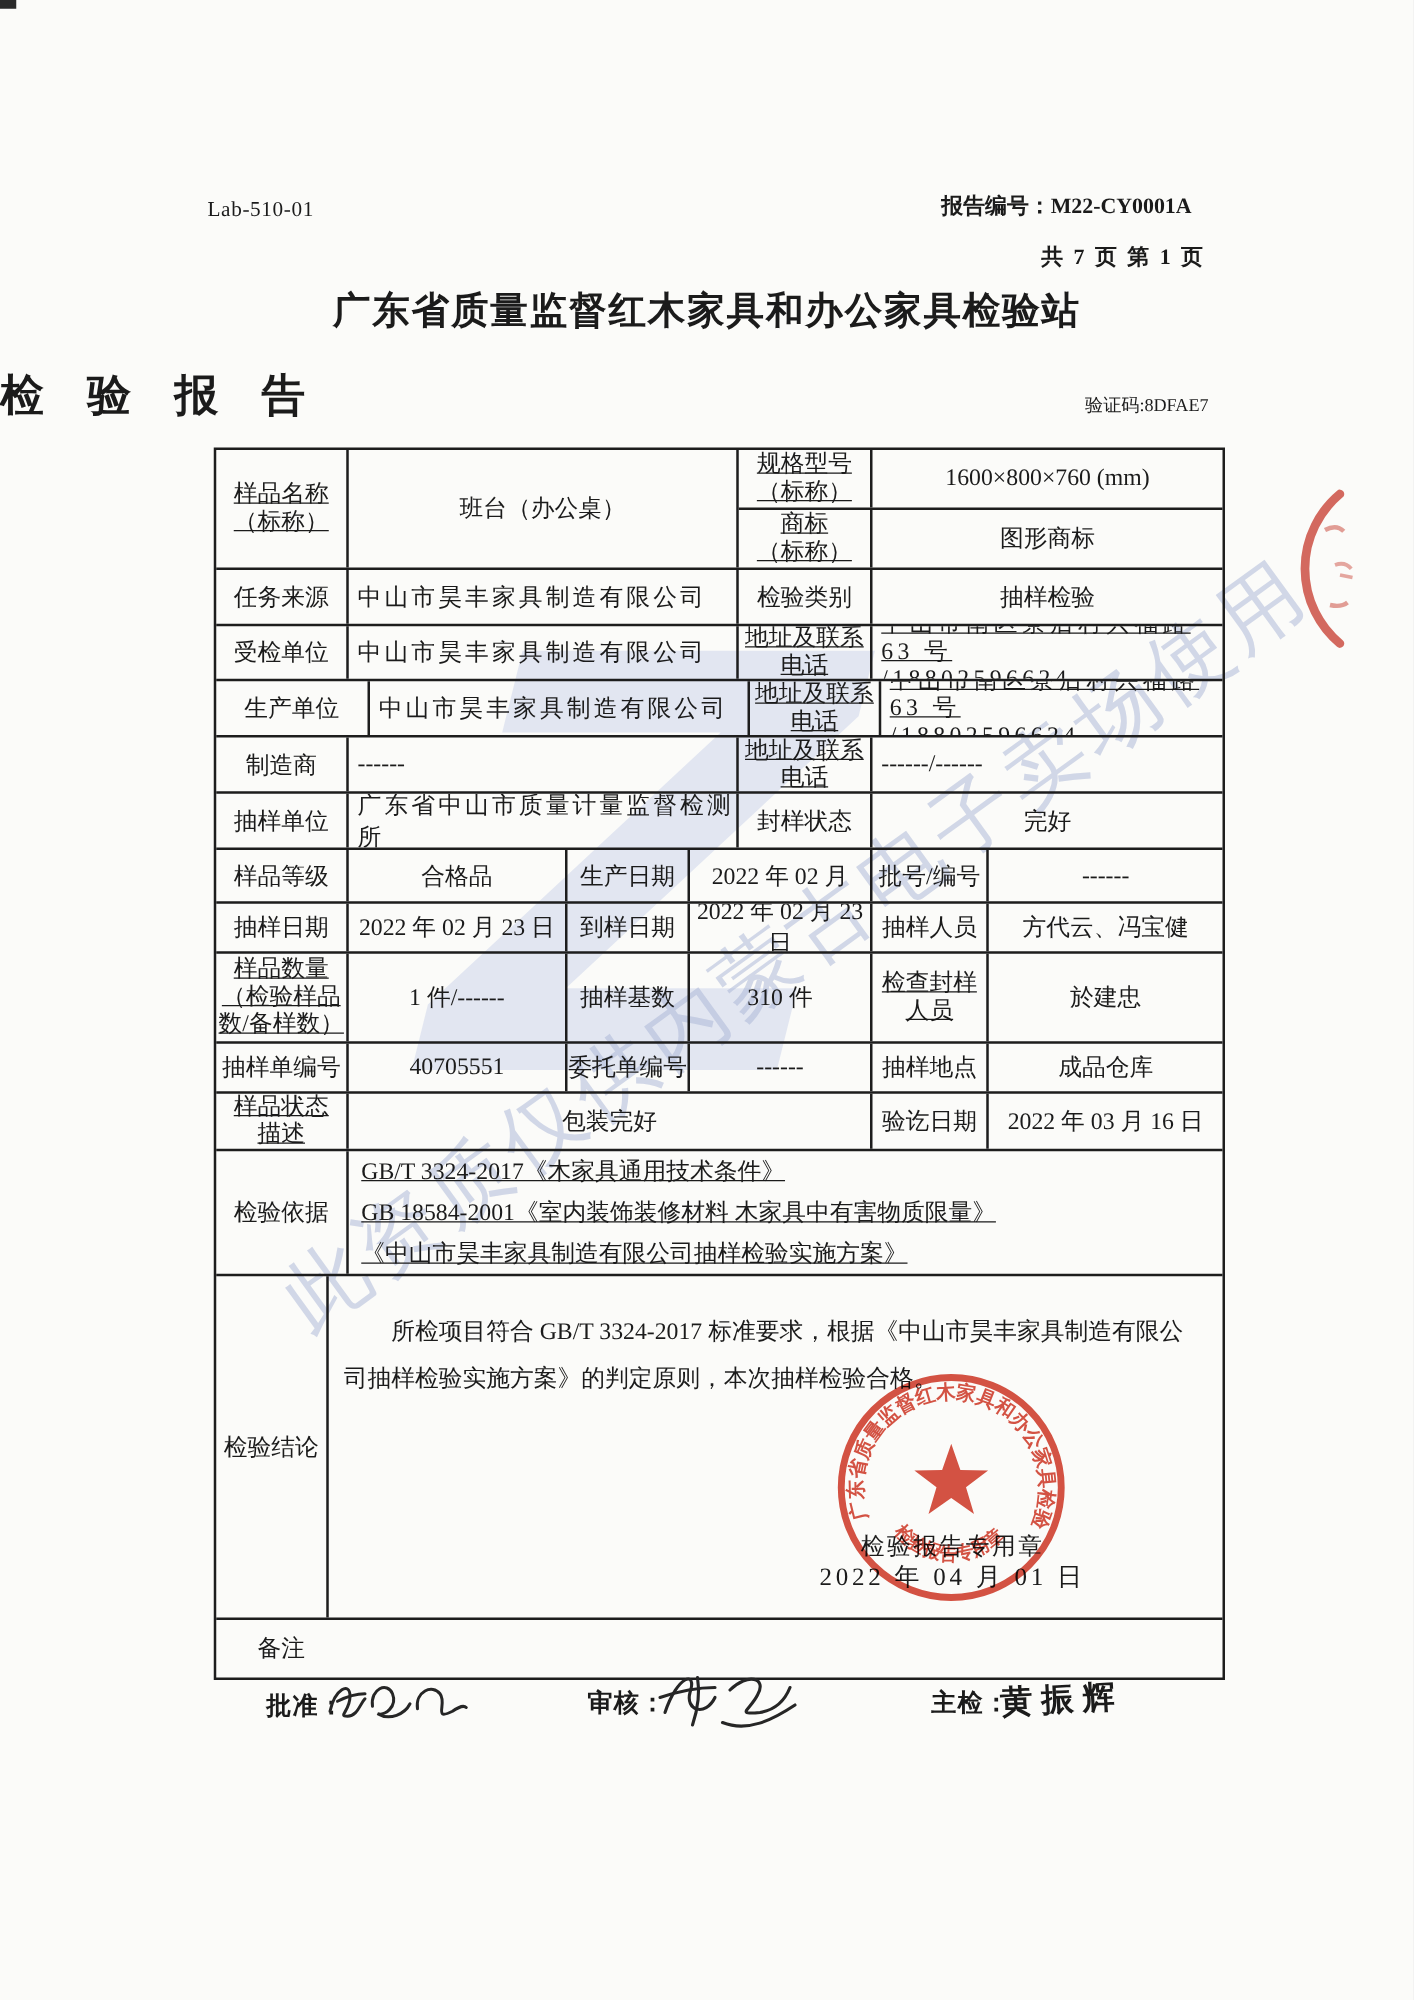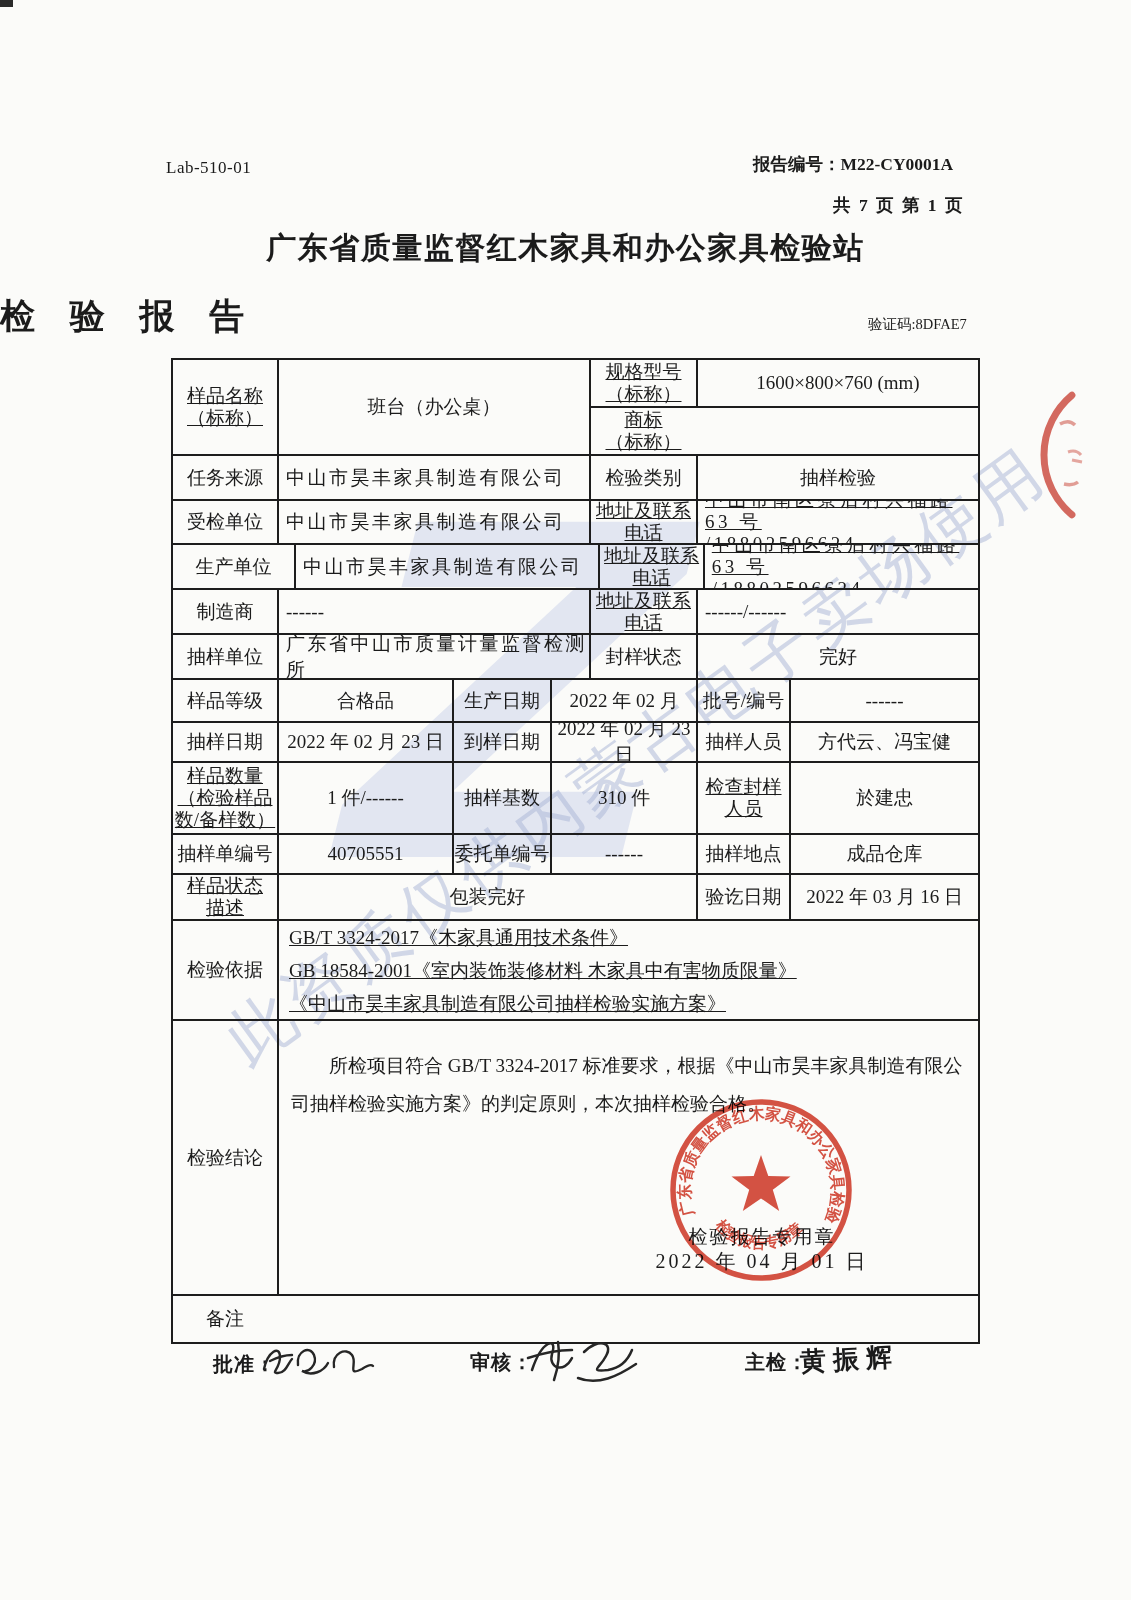--- a/index.html
+++ b/index.html
@@ -99,20 +99,21 @@
       <div class="c bl" style="width:312px">班台（办公桌）</div>
       <div class="colwrap bl" style="width:389px">
         <div class="subrow" style="height:46px">
           <div class="c ml" style="width:105px">规格型号
 （标称）</div>
           <div class="c bl flex1">1600×800×760 (mm)</div>
         </div>
         <div class="subrow bt" style="height:48px">
           <div class="c ml" style="width:105px">商标
 （标称）</div>
+          <div class="c bl flex1">图形商标</div>
         </div>
       </div>
     </div>
 
     <div class="row" style="height:45px">
       <div class="c" style="width:104px">任务来源</div>
       <div class="c bl left ls2" style="width:312px">中山市昊丰家具制造有限公司</div>
       <div class="c bl" style="width:107px">检验类别</div>
       <div class="c bl" style="width:282px">抽样检验</div>
     </div>
@@ -198,21 +199,21 @@
     </div>
 
     <div class="row" style="height:100px">
       <div class="c" style="width:104px">检验依据</div>
       <div class="c bl ml basis-cell" style="width:701px">GB/T 3324-2017《木家具通用技术条件》
 GB 18584-2001《室内装饰装修材料 木家具中有害物质限量》
 《中山市昊丰家具制造有限公司抽样检验实施方案》</div>
     </div>
 
     <div class="row" style="height:275px">
-      <div class="c" style="width:104px">检验结论</div>
+      <div class="c" style="width:88px">检验结论</div>
       <div class="c bl conclusion-cell" style="width:701px">
         <div class="para">所检项目符合 GB/T 3324-2017 标准要求，根据《中山市昊丰家具制造有限公司抽样检验实施方案》的判定原则，本次抽样检验合格。</div>
       </div>
     </div>
 
     <div class="row" style="height:48px">
       <div class="c" style="width:104px">备注</div>
     </div>
 
   </div>

